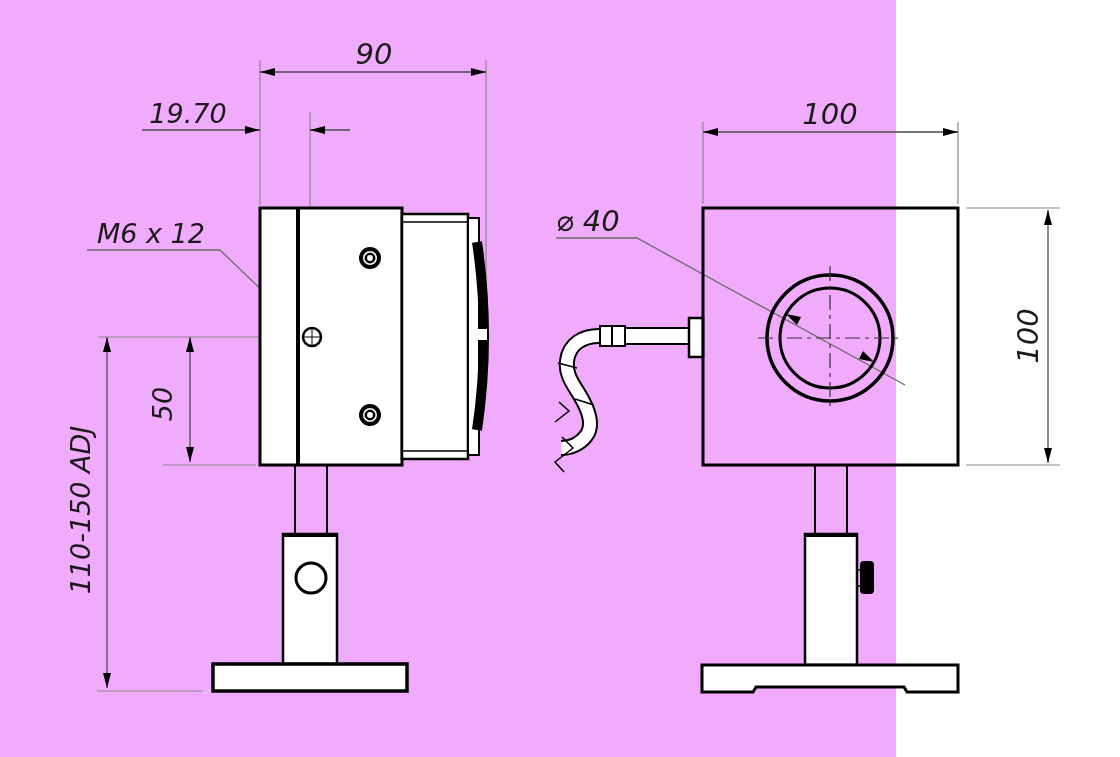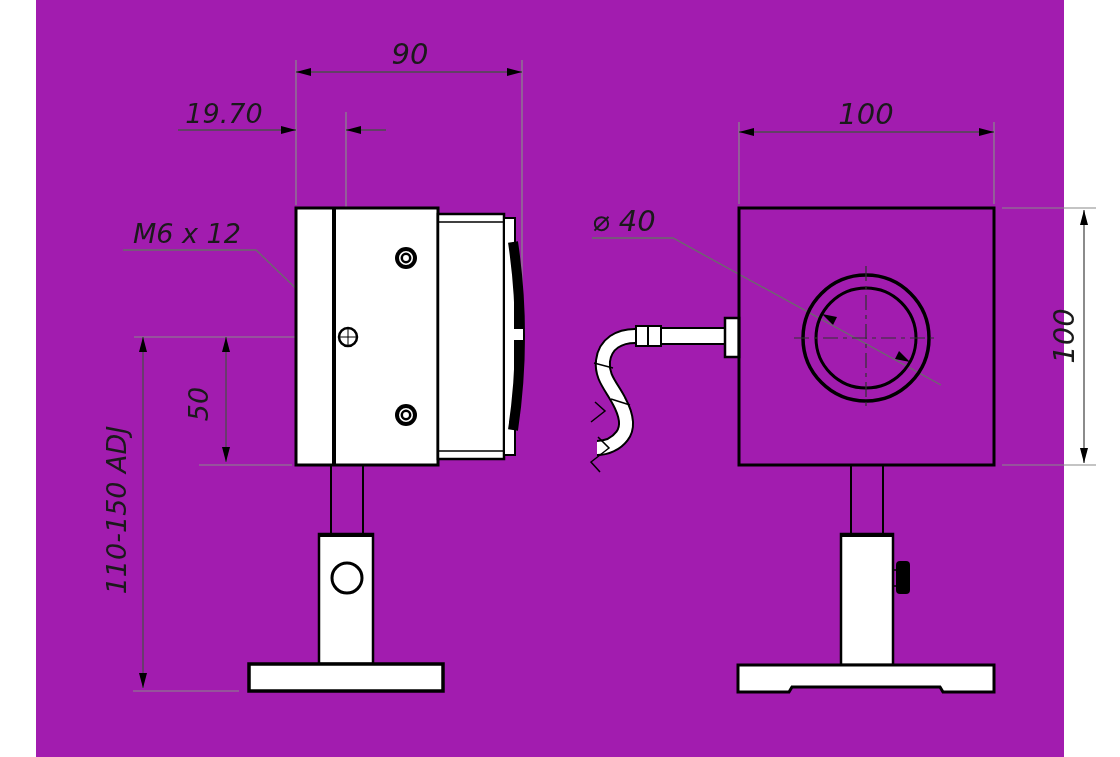--- a/index.html
+++ b/index.html
@@ -6,24 +6,23 @@
     margin: 0;
     padding: 0;
     background: #ffffff;
     width: 1120px;
     height: 757px;
     overflow: hidden;
     font-family: "DejaVu Sans", sans-serif;
   }
   .stage {
     position: relative;
-    width: 1028px;
+    width: 896px;
     height: 757px;
-    background: #a21caf;
-    margin-left: 36px;
+    background: #f0abfc;
   }
   svg { display: block; }
   text.dim {
     font-family: "DejaVu Sans", sans-serif;
     font-style: italic;
     fill: #1a1a1a;
   }
   .t29 { font-size: 29px; }
   .t27 { font-size: 27px; }
 </style>

